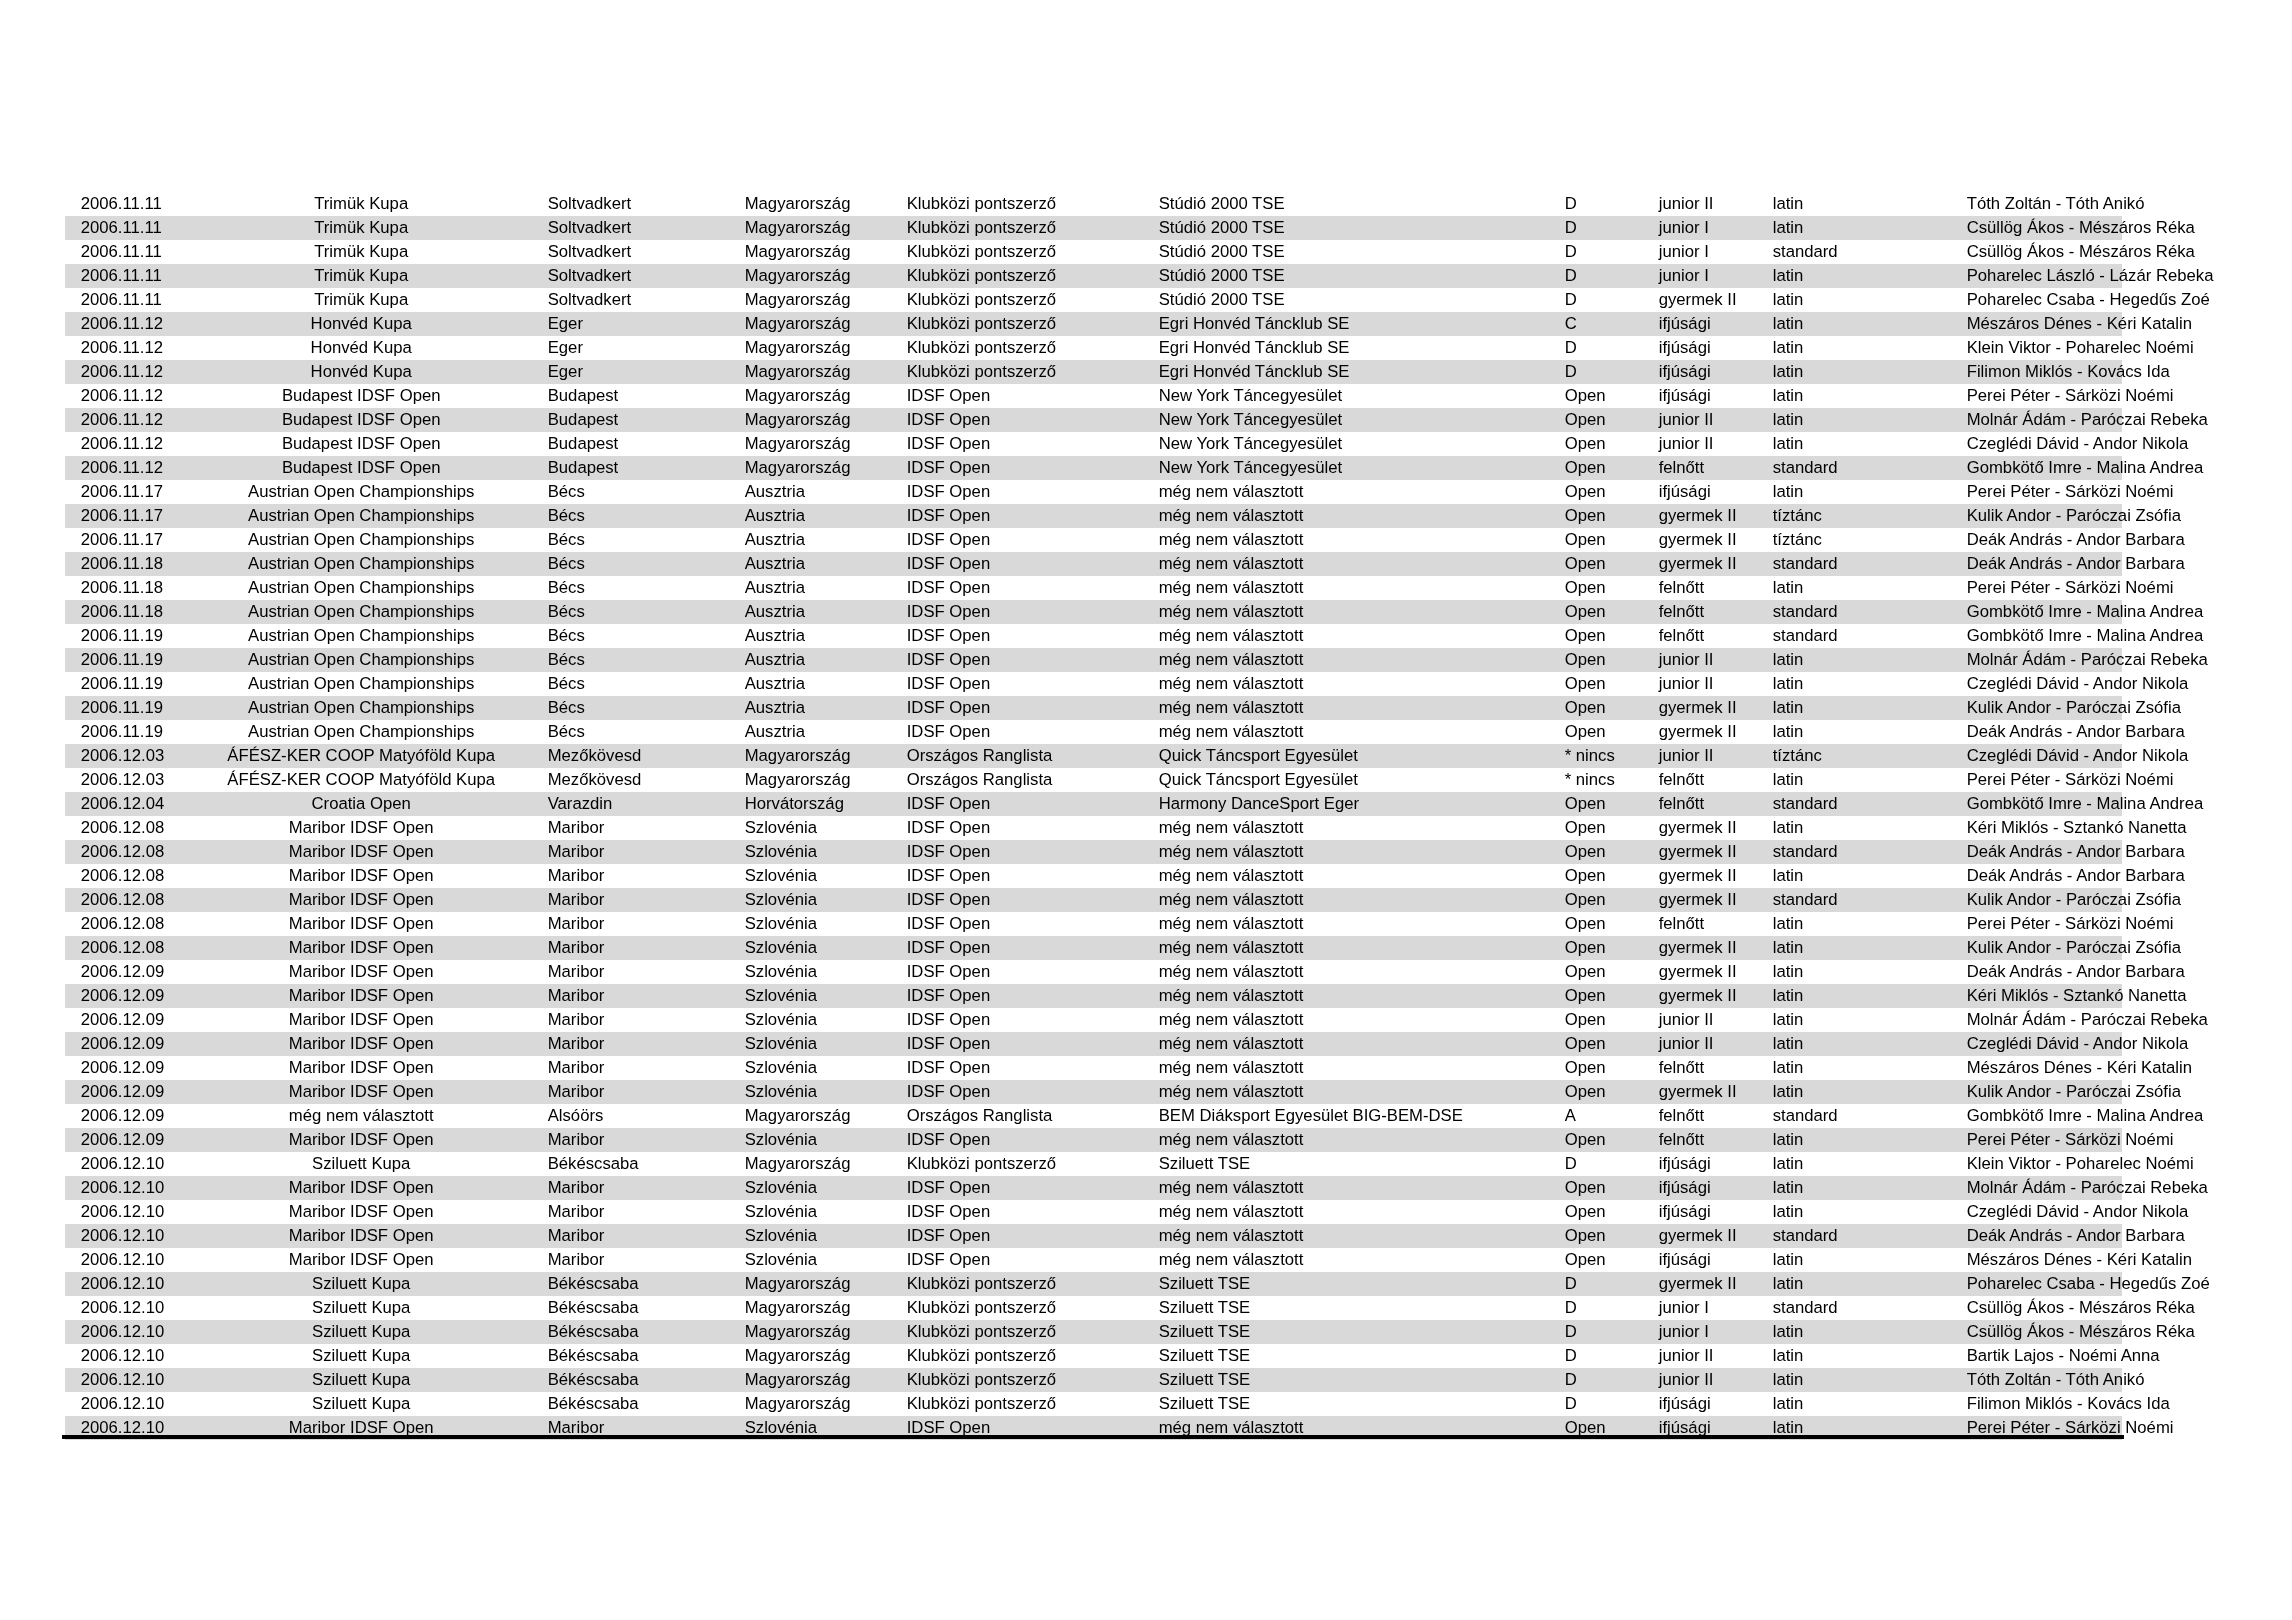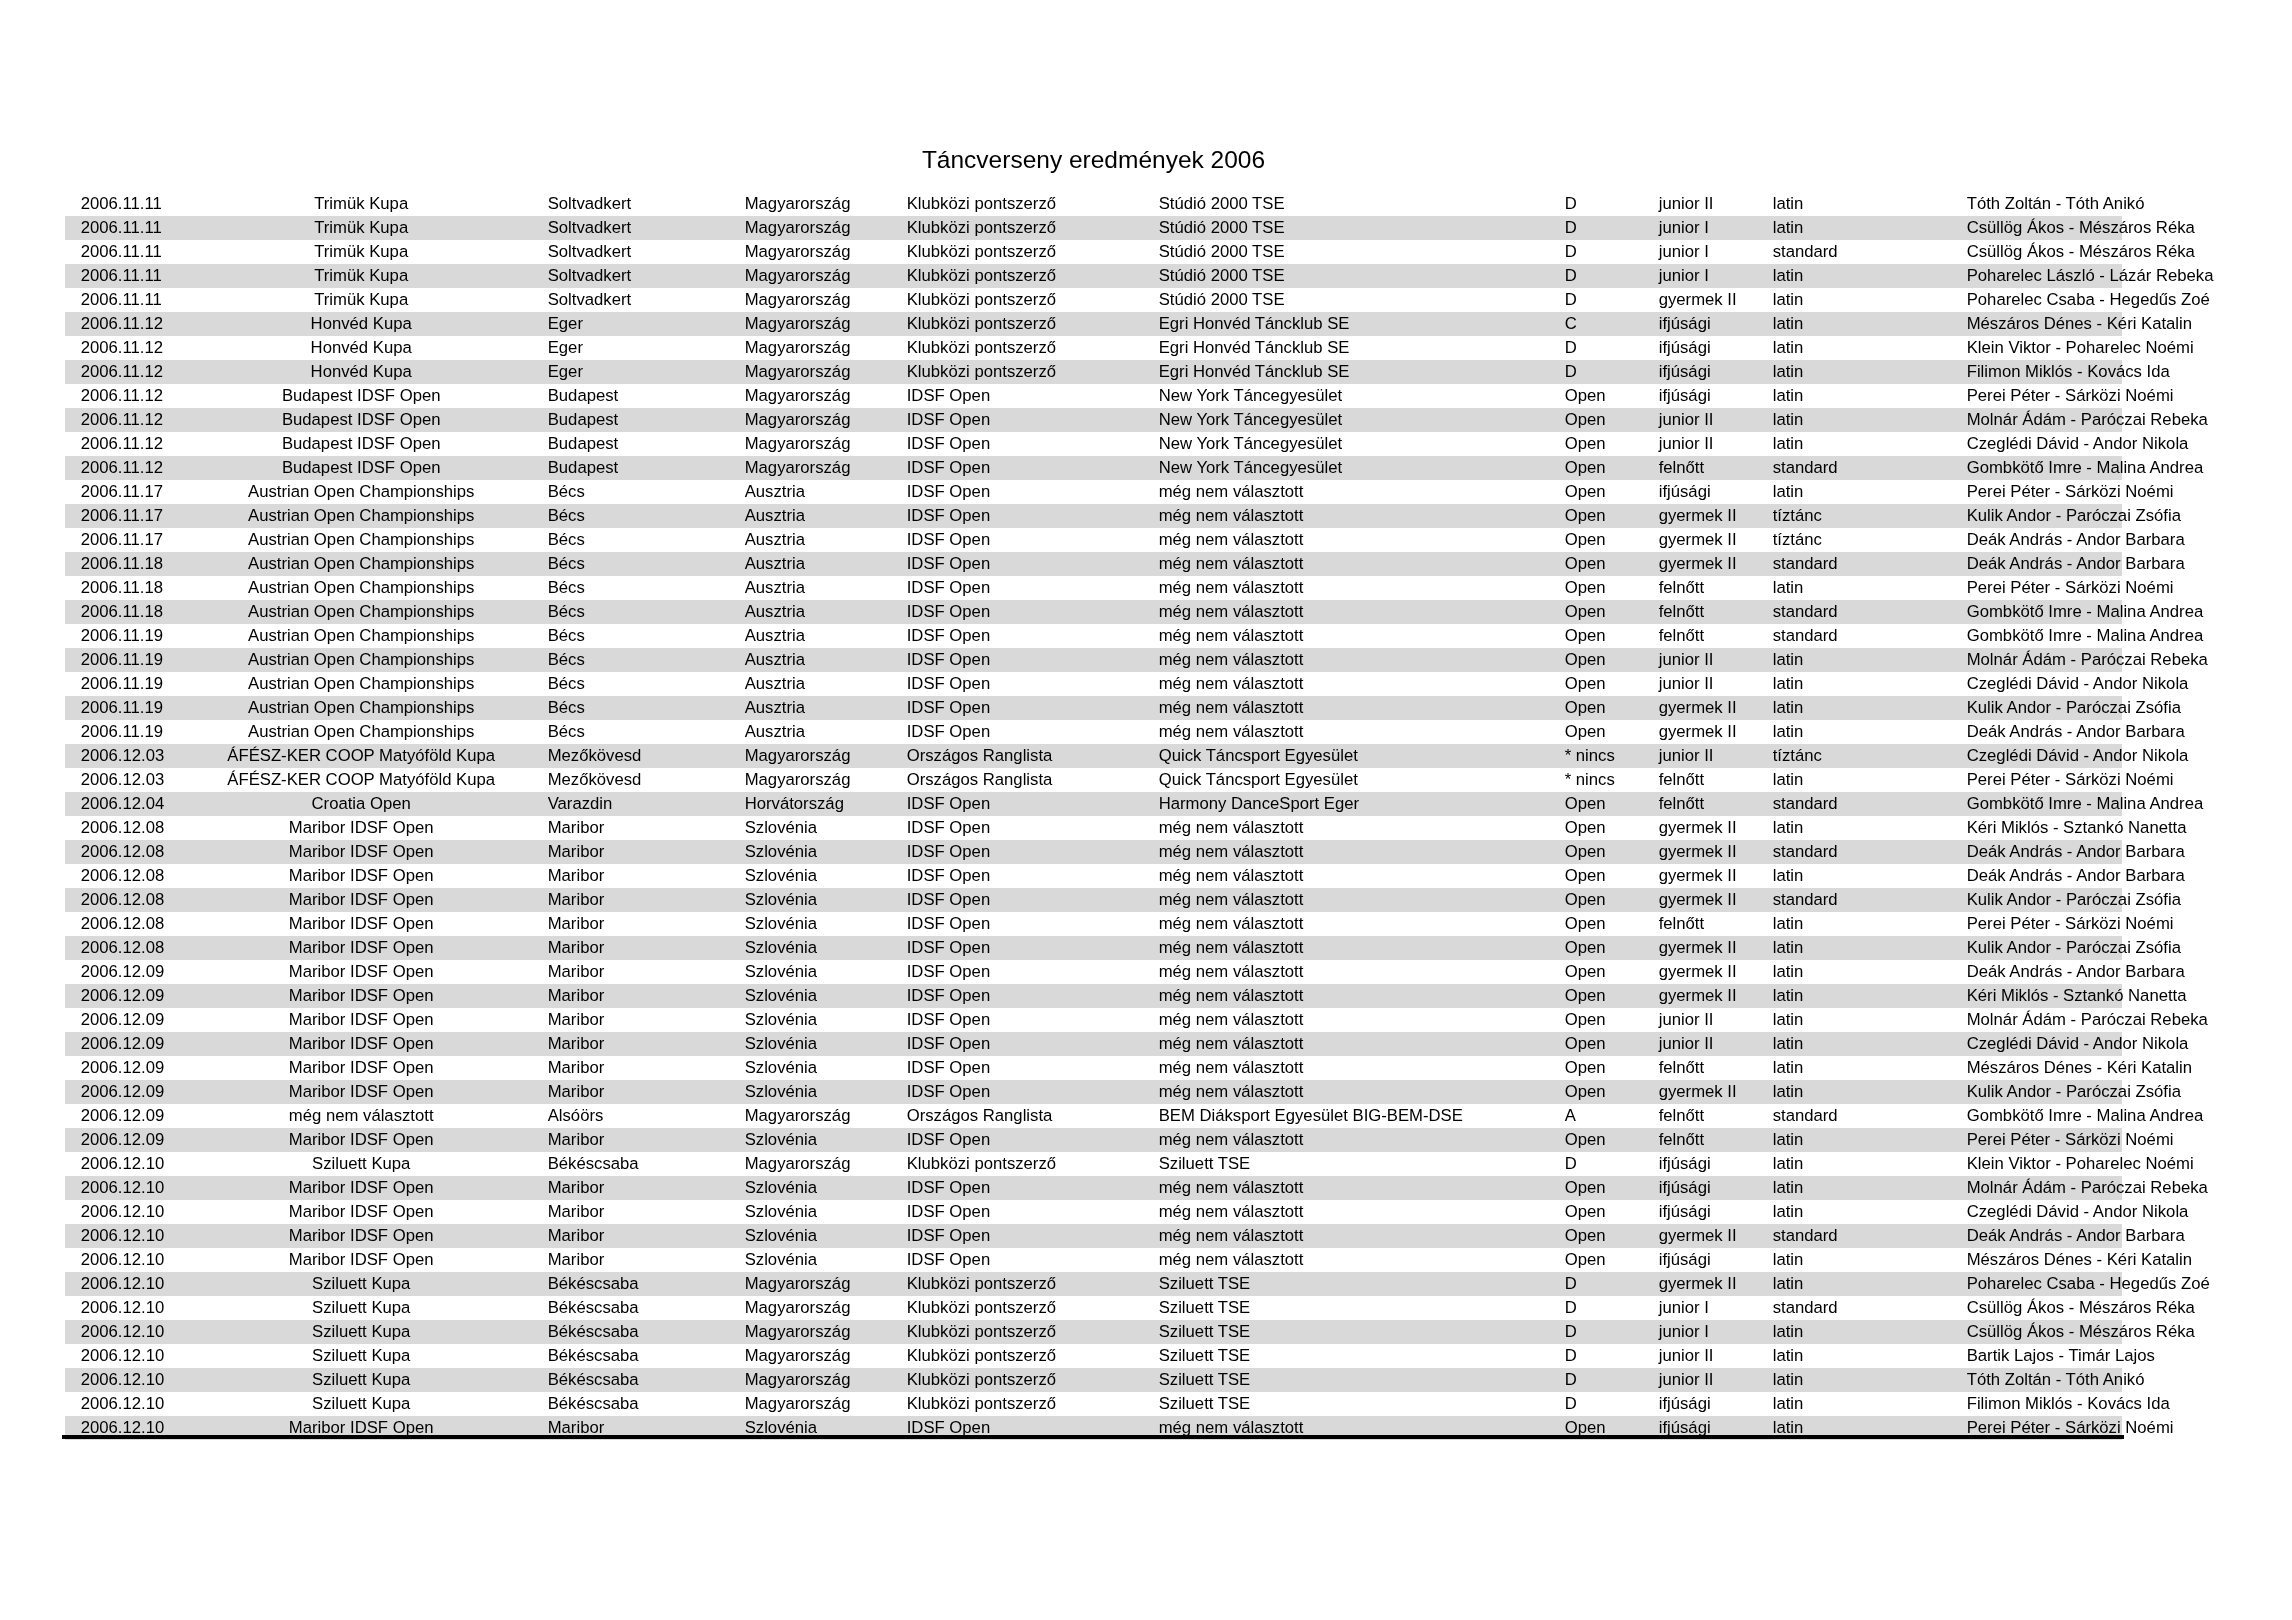--- a/index.html
+++ b/index.html
@@ -35,21 +35,20 @@
   .c-result.tilde { text-align:left; padding-left:3.9px; padding-right:0; }
   .bottom-rule {
     position:absolute; left:62px; top:1435px; width:2062px; height:3.9px;
     background:var(--rule,#000000);
   }
 </style>
 </head>
 <body>
 
 <div class="page">
-  <div class="title">Táncverseny eredmények 2006</div>
   <div class="table">
       <div class="row">
         <div class="cell c-date">2006.11.11</div>
         <div class="cell c-name">Trimük Kupa</div>
         <div class="cell c-city">Soltvadkert</div>
         <div class="cell c-country">Magyarország</div>
         <div class="cell c-type">Klubközi pontszerző</div>
         <div class="cell c-club">Stúdió 2000 TSE</div>
         <div class="cell c-class">D</div>
         <div class="cell c-age">junior II</div>
@@ -671,21 +670,21 @@
       <div class="row">
         <div class="cell c-date">2006.12.10</div>
         <div class="cell c-name">Sziluett Kupa</div>
         <div class="cell c-city">Békéscsaba</div>
         <div class="cell c-country">Magyarország</div>
         <div class="cell c-type">Klubközi pontszerző</div>
         <div class="cell c-club">Sziluett TSE</div>
         <div class="cell c-class">D</div>
         <div class="cell c-age">junior II</div>
         <div class="cell c-style">latin</div>
-        <div class="cell c-couple">Bartik Lajos - Timár Lajos</div>
+        <div class="cell c-couple">Bartik Lajos - Noémi Anna</div>
         <div class="cell c-result tilde">~</div>
       </div>
       <div class="row alt">
         <div class="cell c-date">2006.12.10</div>
         <div class="cell c-name">Sziluett Kupa</div>
         <div class="cell c-city">Békéscsaba</div>
         <div class="cell c-country">Magyarország</div>
         <div class="cell c-type">Klubközi pontszerző</div>
         <div class="cell c-club">Sziluett TSE</div>
         <div class="cell c-class">D</div>

